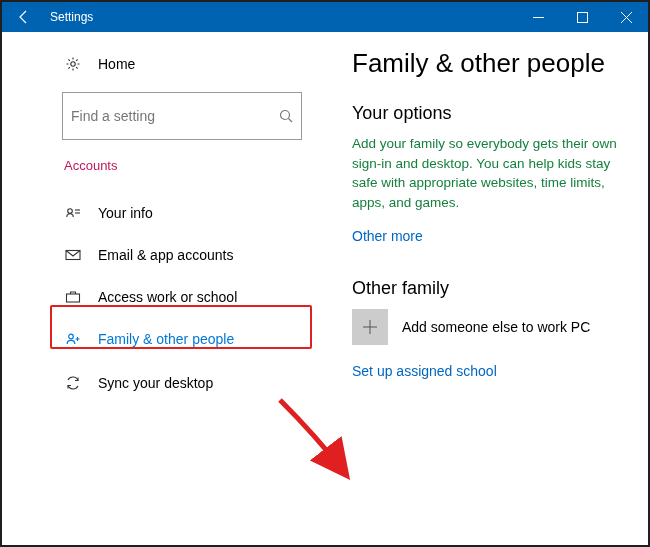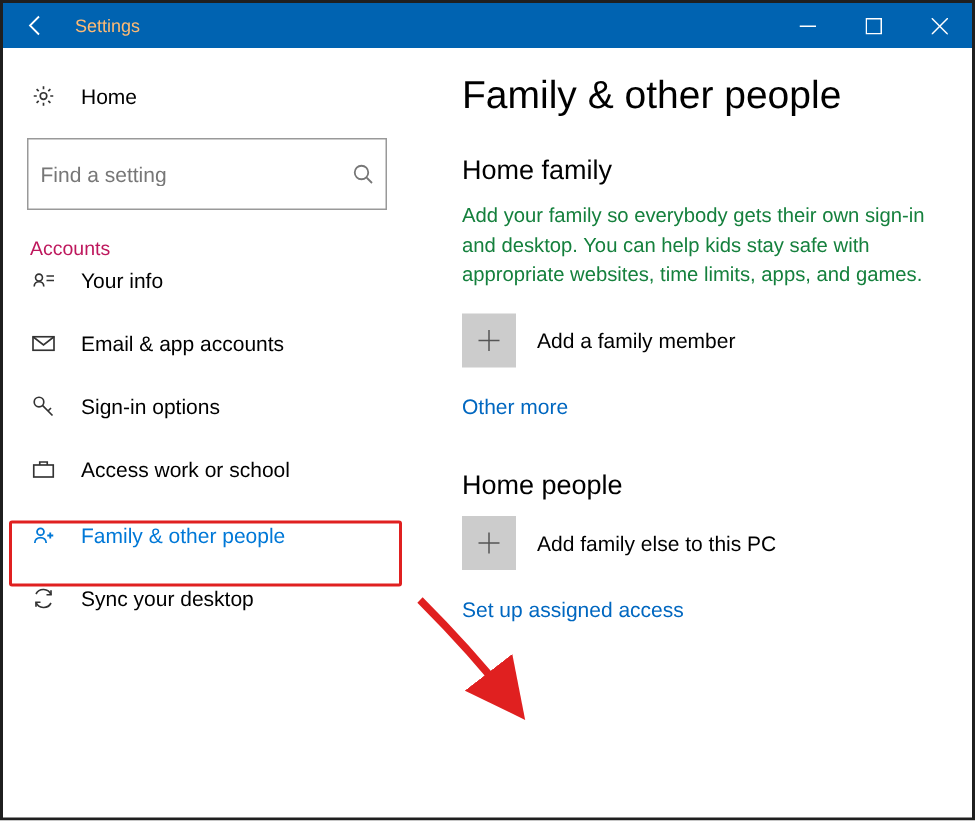--- a/index.html
+++ b/index.html
@@ -1,39 +1,39 @@
 <!DOCTYPE html>
 <html><head>
   <meta charset="utf-8">
   <style>
     * { margin: 0; padding: 0; box-sizing: border-box; }
     body { font-family: "Segoe UI", Tahoma, sans-serif; font-size: 14px; color: #000; background: #fff; }
     .window { width: 650px; height: 547px; border: 2px solid #1f1f1f; position: relative; overflow: hidden; }
     
-    .titlebar { height: 30px; background: #0063b1; color: #fdba74; display: flex; align-items: center; }
+    .titlebar { height: 30px; background: #0063b1; color: #ffffff; display: flex; align-items: center; }
     .back-btn { width: 44px; height: 30px; display: flex; align-items: center; justify-content: center; }
     .back-btn svg { width: 16px; height: 16px; }
     .title-text { font-size: 12px; margin-left: 4px; }
     .win-controls { margin-left: auto; display: flex; }
     .win-ctl { width: 44px; height: 30px; display: flex; align-items: center; justify-content: center; }
     .win-ctl svg { width: 11px; height: 11px; }
     
-    .body { display: flex; height: calc(100% - 30px); }
+    .body { display: flex; height: calc(100% - 30px); margin-left: 44px; }
     
     .sidebar { width: 272px; padding: 14px 0 0 0; }
     .home-row { display: flex; align-items: center; height: 36px; padding-left: 18px; margin-bottom: 10px; }
     .home-row .icon, .nav-item .icon { width: 18px; display:flex; align-items:center; justify-content:center; margin-right: 16px; }
     .nav-item .icon svg, .home-row .icon svg { width: 16px; height: 16px; }
     .search-box { margin: 0 16px 18px 16px; height: 48px; border: 1px solid #999; display: flex; align-items: center; padding: 0 8px; }
     .search-box input { flex: 1; border: none; outline: none; font-size: 14px; color: #666; background: transparent; }
     .search-box input::placeholder { color: #777; }
     .search-icn { width: 14px; height: 14px; }
     .section-label { color: #be185d; font-size: 13px; padding-left: 18px; margin-bottom: 6px; }
     .nav-list { }
-    .nav-item { display: flex; align-items: flex-start; height: 42px; padding-left: 18px; padding-right: 16px; cursor: pointer; }
+    .nav-item { display: flex; align-items: flex-end; height: 42px; padding-left: 18px; padding-right: 16px; cursor: pointer; }
     .nav-item.selected { color: #0078d7; border: 2px solid #e02020; border-radius: 2px; margin: 0 6px 0 4px; padding-left: 12px; height: 44px; }
     .nav-item.selected .icon svg { stroke: #0078d7; fill: none; }
     .nav-item .label { font-size: 14px; }
     
     .content { flex: 1; padding: 16px 24px 0 34px; overflow: hidden; }
     .page-title { font-size: 26px; font-weight: 400; margin-bottom: 24px; }
     .section-h { font-size: 18px; font-weight: 400; margin-bottom: 10px; }
     .section-desc { font-size: 13.5px; color: #15803d; line-height: 1.45; margin-bottom: 16px; }
     .action-row { display: flex; align-items: center; margin-bottom: 18px; cursor: pointer; }
     .plus-box { width: 36px; height: 36px; background: #ccc; display: flex; align-items: center; justify-content: center; margin-right: 14px; }
@@ -116,29 +116,20 @@
             <svg viewBox="0 0 16 16" fill="none" stroke="#333" stroke-width="1.1">
                 <rect x="1" y="3.5" width="14" height="9"></rect>
                 <path d="M1 3.5 L8 9 L15 3.5"></path>
               </svg>
           </span>
           <span class="label">Email &amp; app accounts</span>
         </div>
         <div class="nav-item">
           <span class="icon">
             <svg viewBox="0 0 16 16" fill="none" stroke="#333" stroke-width="1.1">
-                <circle cx="5" cy="5" r="3.2"></circle>
-                <path d="M7.3 7.3 L14 14 M11 11 l2-2"></path>
-              </svg>
-          </span>
-          <span class="label">Sign-in options</span>
-        </div>
-        <div class="nav-item">
-          <span class="icon">
-            <svg viewBox="0 0 16 16" fill="none" stroke="#333" stroke-width="1.1">
                 <rect x="1.5" y="5" width="13" height="8"></rect>
                 <path d="M5.5 5 V3 h5 v2"></path>
               </svg>
           </span>
           <span class="label">Access work or school</span>
         </div>
         <div class="nav-item selected">
           <span class="icon">
             <svg viewBox="0 0 16 16" fill="none" stroke="#0078d7" stroke-width="1.2">
                 <circle cx="6" cy="5.5" r="2.3"></circle>
@@ -157,45 +148,36 @@
               </svg>
           </span>
           <span class="label">Sync your desktop</span>
         </div>
       </div>
     </div>
 
     <div class="content">
       <h1 class="page-title">Family &amp; other people</h1>
 
-      <h2 class="section-h">Home family</h2>
+      <h2 class="section-h">Your options</h2>
       <p class="section-desc">Add your family so everybody gets their own sign-in and desktop. You can help kids stay safe with appropriate websites, time limits, apps, and games.</p>
-      <div class="action-row">
-        <div class="plus-box">
-          <svg viewBox="0 0 16 16" stroke="#555" stroke-width="1">
-              <line x1="8" y1="1" x2="8" y2="15"></line>
-              <line x1="1" y1="8" x2="15" y2="8"></line>
-            </svg>
-        </div>
-        <span class="action-label">Add a family member</span>
-      </div>
       <span class="link">Other more</span>
 
       <div class="section2">
-        <h2 class="section-h">Home people</h2>
+        <h2 class="section-h">Other family</h2>
         <div class="action-row">
           <div class="plus-box">
             <svg viewBox="0 0 16 16" stroke="#555" stroke-width="1">
                 <line x1="8" y1="1" x2="8" y2="15"></line>
                 <line x1="1" y1="8" x2="15" y2="8"></line>
               </svg>
           </div>
-          <span class="action-label">Add family else to this PC</span>
+          <span class="action-label">Add someone else to work PC</span>
         </div>
-        <span class="link">Set up assigned access</span>
+        <span class="link">Set up assigned school</span>
       </div>
     </div>
   </div>
 
   <svg class="arrow-ann" width="100" height="110">
     <defs>
       <marker id="ahead" markerWidth="8" markerHeight="8" refX="6" refY="4" orient="auto">
         <path d="M0,0 L8,4 L0,8 Z" fill="#e02020"></path>
       </marker>
     </defs>

